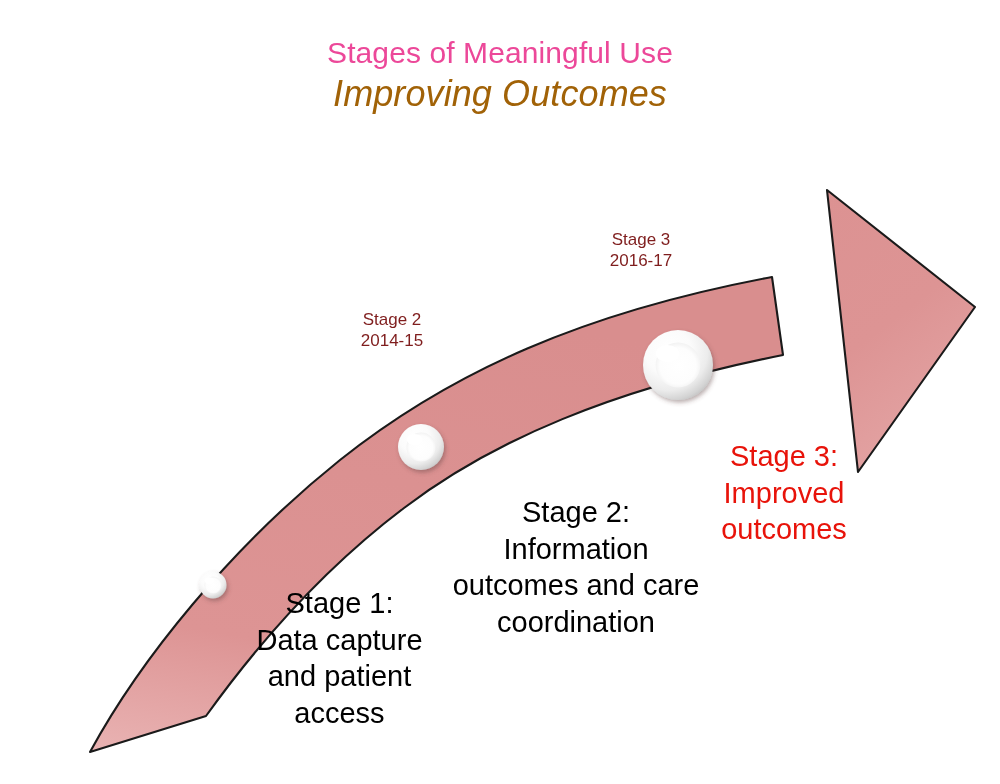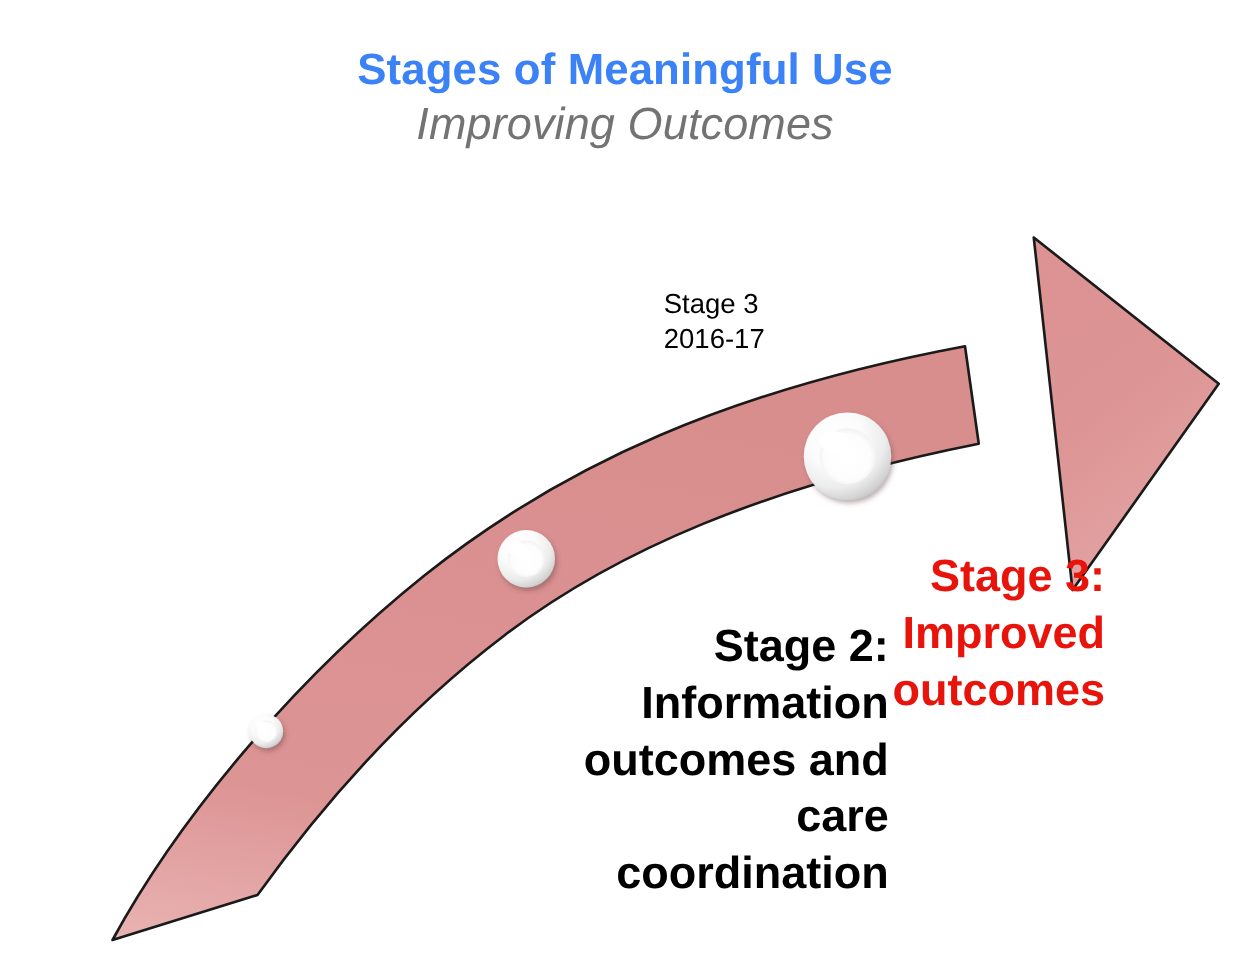--- a/index.html
+++ b/index.html
@@ -28,58 +28,57 @@
   
   .title-block {
     position: absolute;
     left: 0;
     top: 36px;
     width: 1000px;
     text-align: center;
     line-height: 1.12;
   }
   .title-line1 {
-    font-size: 35px;
-    font-weight: 700;
+    font-size: 30px;
+    font-weight: 400;
     letter-spacing: 0.1px;
-    color: #3b82f6;
+    color: #ec4899;
   }
   .title-line2 {
     font-size: 36px;
     font-style: italic;
     font-weight: 400;
     letter-spacing: 0.1px;
-    color: #737373;
+    color: #a16207;
     margin-top: 4px;
   }
 
   
   #arrow-layer {
     position: absolute;
     left: 0; top: 0;
     width: 1000px;
     height: 784px;
   }
 
   
   .anno {
     position: absolute;
     line-height: 1.26;
     white-space: pre-line;
   }
   .anno-period {
-    font-size: 22px;
-    color: #000000;
-    text-align: left;
+    font-size: 17px;
+    color: #7f1d1d;
+    text-align: center;
   }
   .anno-desc {
-    font-size: 36px;
+    font-size: 29px;
     color: #000000;
-    text-align: right;
-    font-weight: bold;
+    text-align: center;
   }
   .anno-desc.highlight {
     color: #e8130a;
   }
 
   
   #period-1 { left: 103px; top: 435px; width: 220px; }
   #period-2 { left: 282px; top: 309px; width: 220px; }
   #period-3 { left: 531px; top: 229px; width: 220px; }
 
@@ -152,24 +151,30 @@
     </g>
 
     <g filter="url(#sphereShadow)">
       <circle cx="678" cy="365" r="35" fill="url(#sphereGrad)"></circle>
       <circle cx="678" cy="365" r="22.4" fill="url(#sphereCore)"></circle>
       <ellipse cx="667.5" cy="353.5" rx="11.6" ry="8.6" fill="#ffffff" opacity="0.95"></ellipse>
     </g>
   </svg>
 
 
+  <div class="anno anno-period" id="period-2">Stage 2
+2014-15</div>
 
   <div class="anno anno-period" id="period-3">Stage 3
 2016-17</div>
 
+  <div class="anno anno-desc" id="desc-1">Stage 1:
+Data capture
+and patient
+access</div>
 
   <div class="anno anno-desc" id="desc-2">Stage 2:
 Information
 outcomes and care
 coordination</div>
 
   <div class="anno anno-desc highlight" id="desc-3">Stage 3:
 Improved
 outcomes</div>
 

